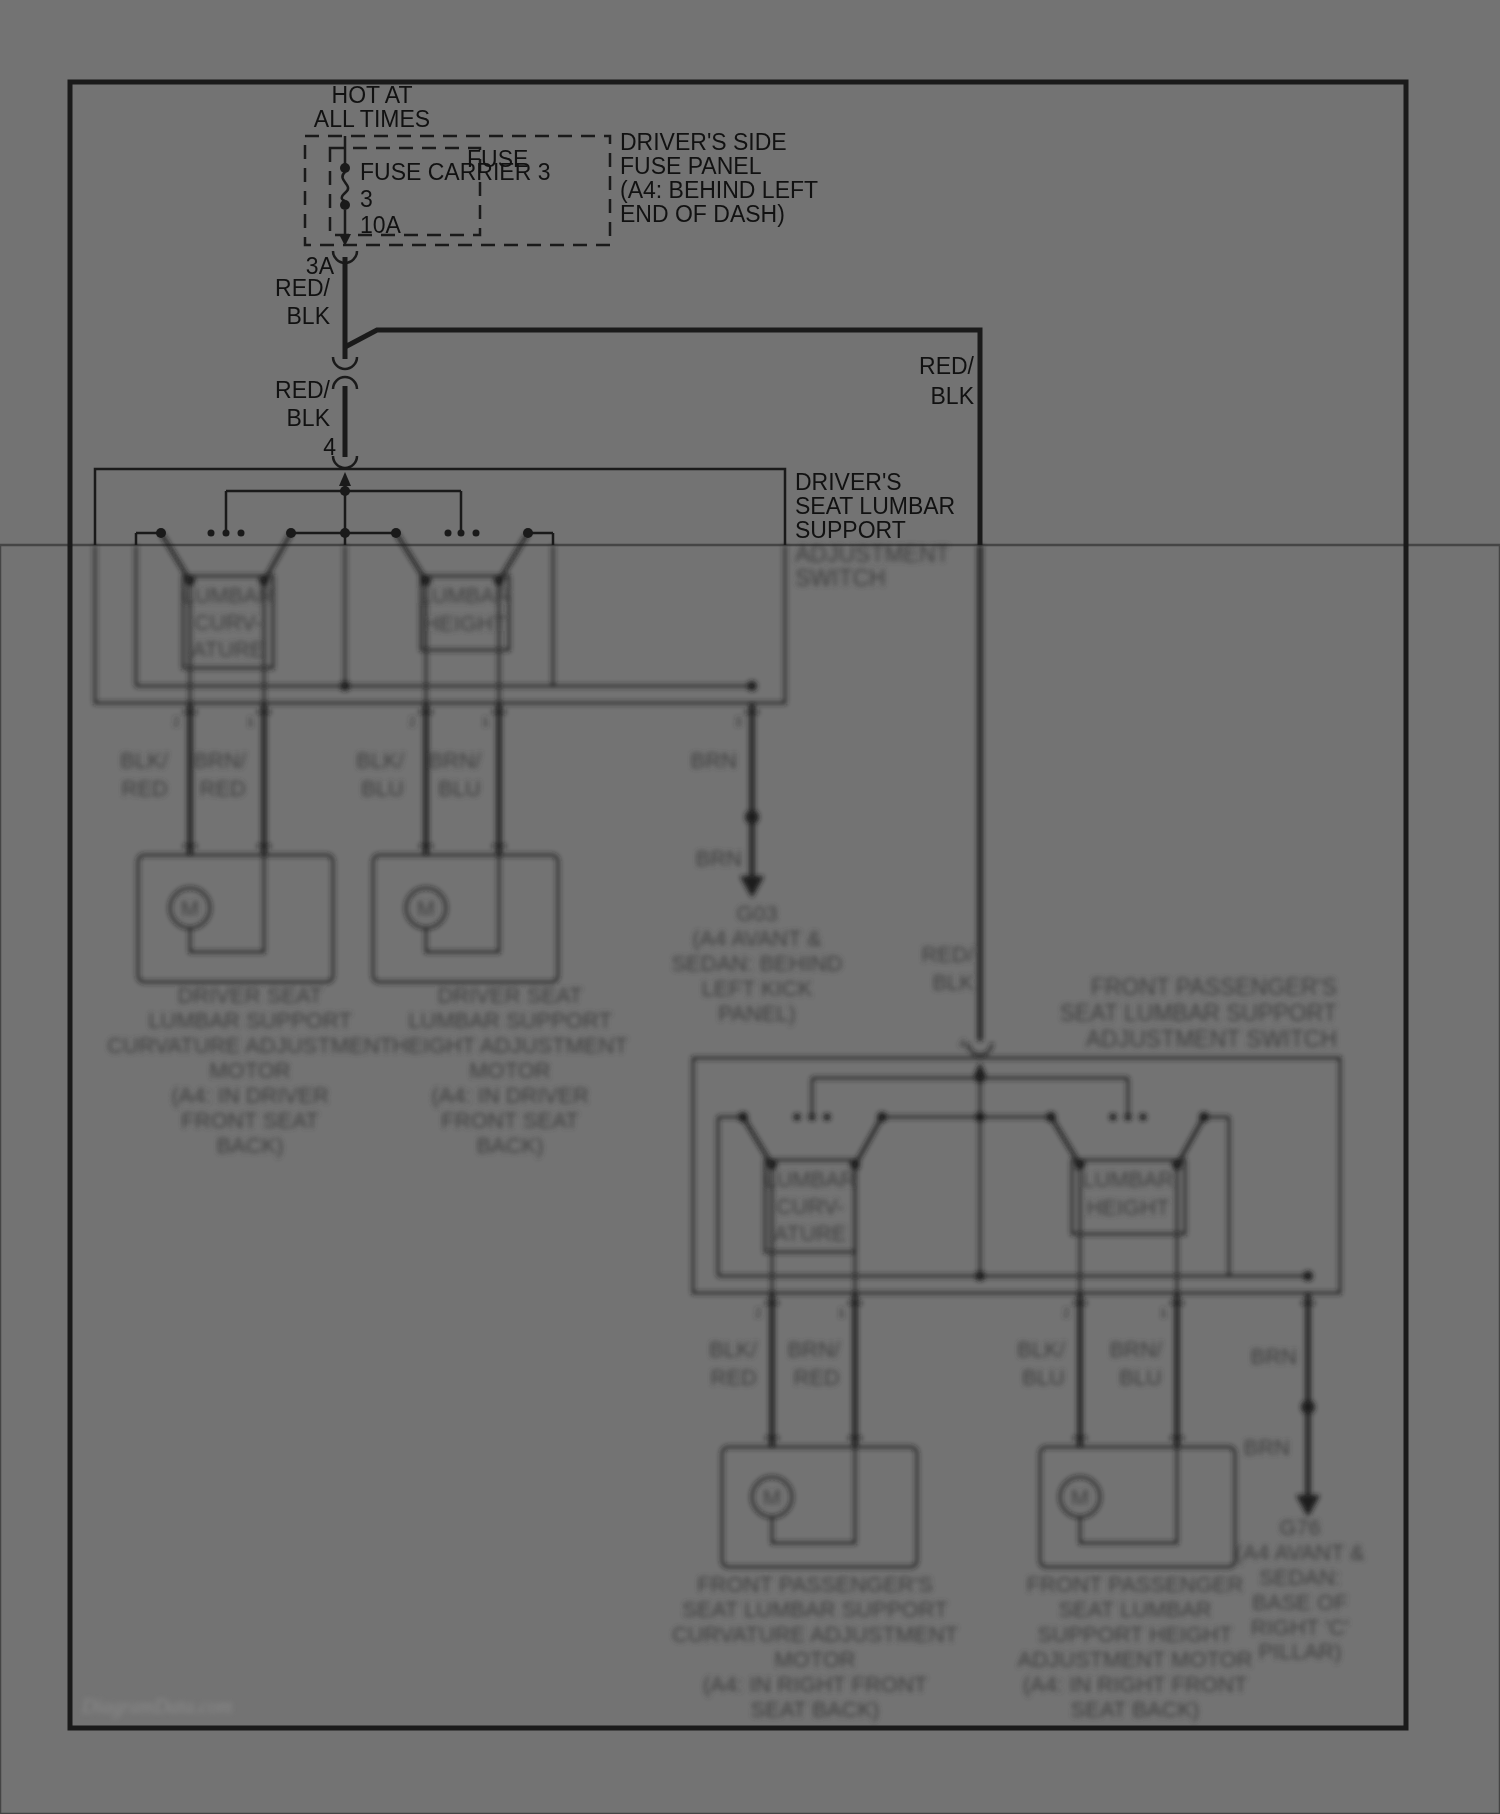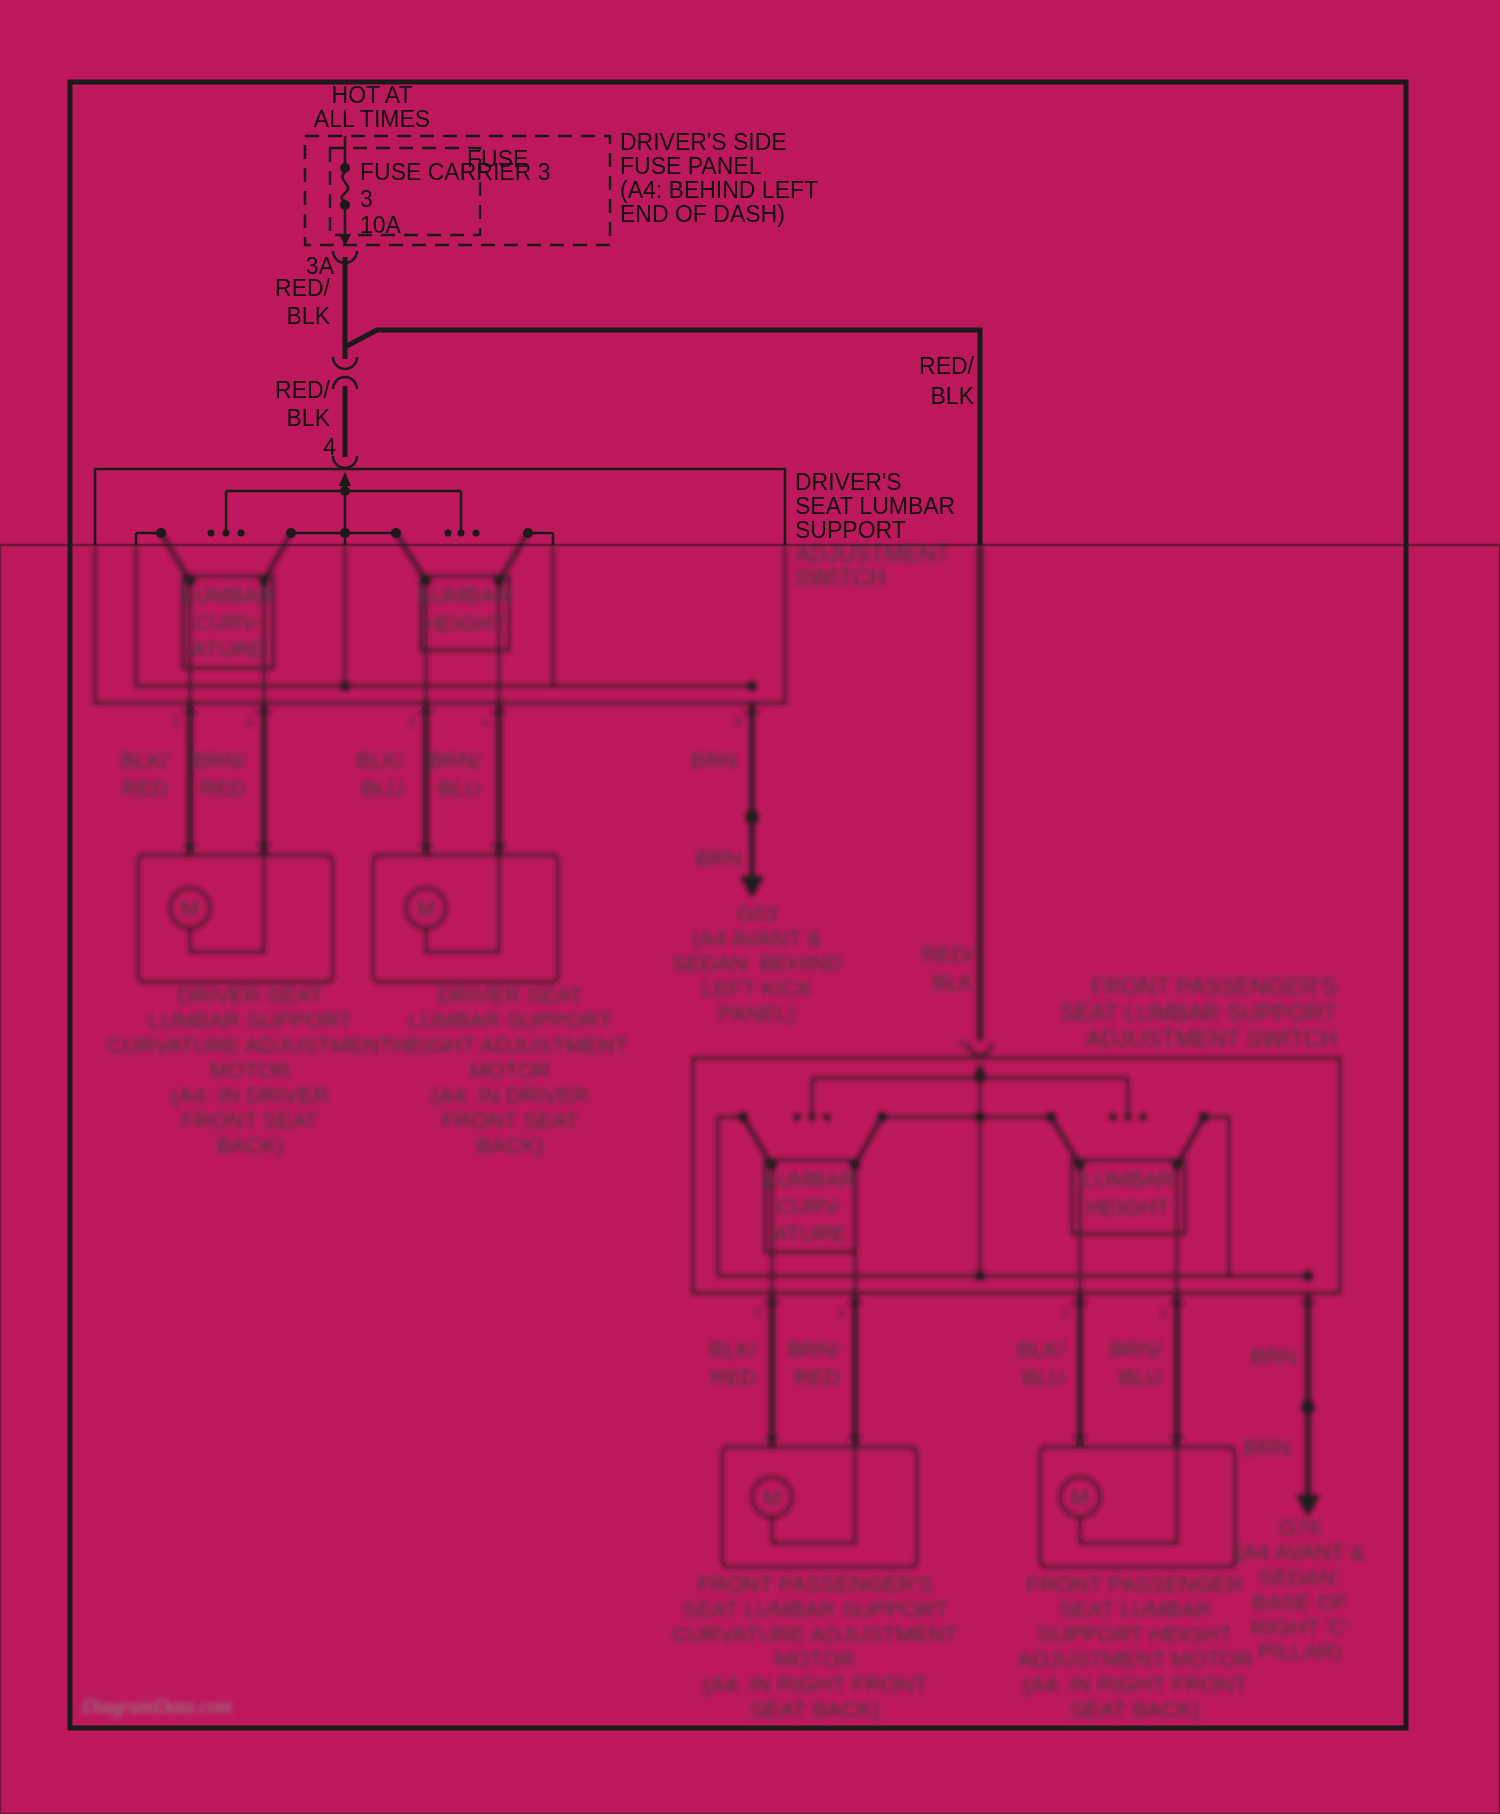--- a/index.html
+++ b/index.html
@@ -1,16 +1,16 @@
 <!DOCTYPE html>
 <html><head>
 <meta charset="utf-8">
 <style>
   html,body{margin:0;padding:0;background:#fff;}
-  .page{position:relative;width:1500px;height:1814px;background:#be185d;overflow:hidden;}
+  .page{position:relative;width:1500px;height:1814px;background:#737373;overflow:hidden;}
   svg{position:absolute;left:0;top:0;}
   svg *{vector-effect:none;}
   path,line,rect,circle,polyline{stroke:#1a1a1a;fill:none;stroke-width:2.5;}
   .bd{stroke-width:5;}
   .wire{stroke-width:5;}
   .thk{stroke-width:3.5;}
   .dash{stroke-dasharray:14 9;}
   .dot{fill:#1a1a1a;stroke:none;}
   .arr{fill:#1a1a1a;stroke:none;}
   text{fill:#111;stroke:none;font-family:"Liberation Sans","DejaVu Sans",sans-serif;font-size:23px;}

